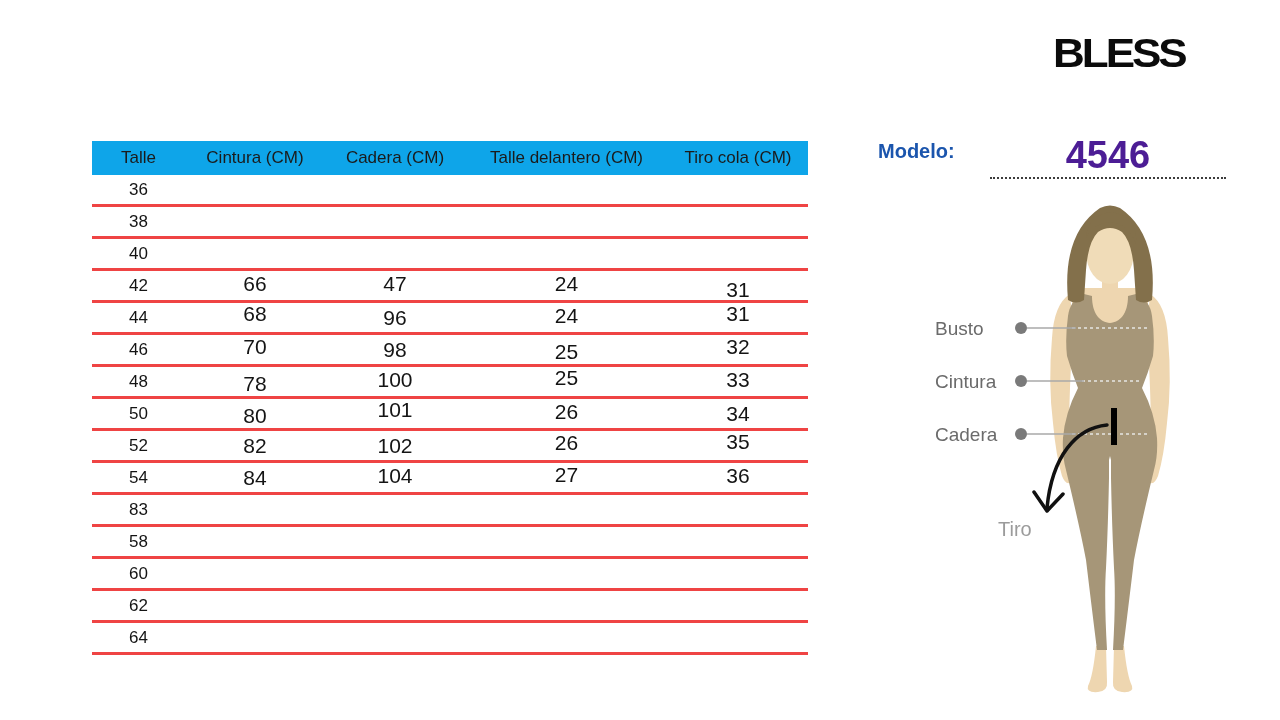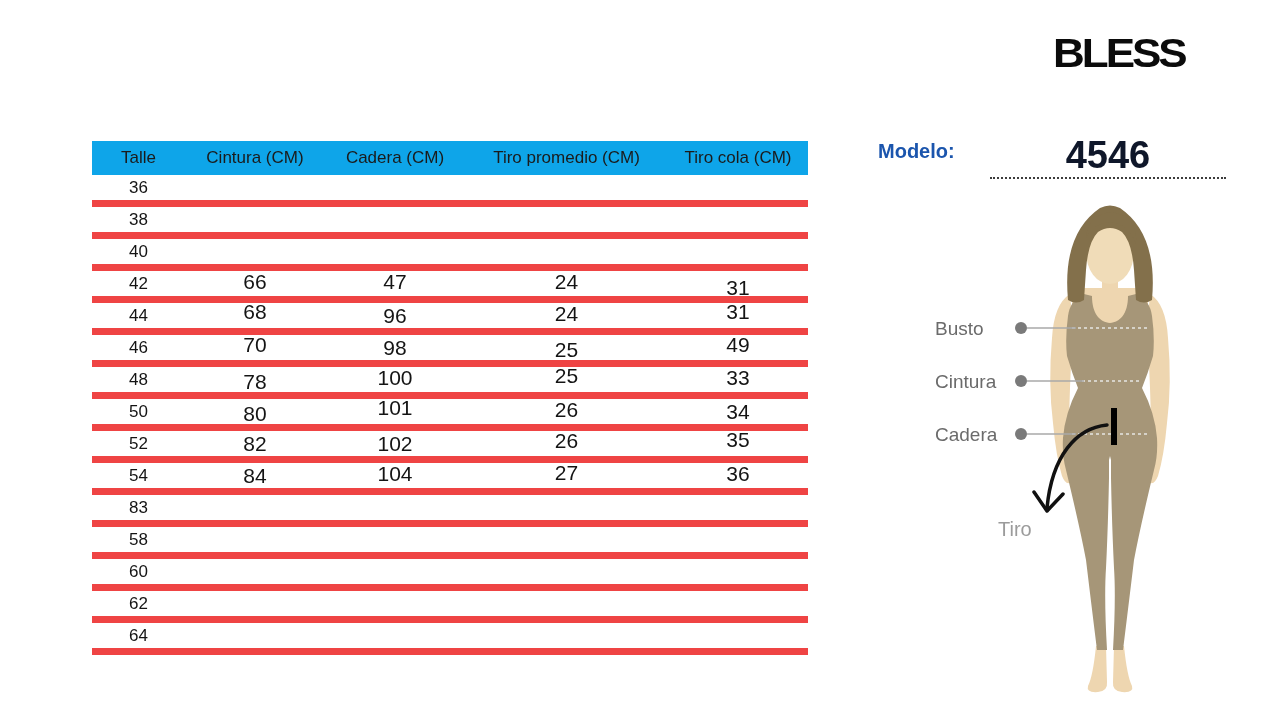--- a/index.html
+++ b/index.html
@@ -3,37 +3,37 @@
 <meta charset="utf-8">
 <style>
   html,body{margin:0;padding:0;background:#ffffff;}
   .page{position:relative;width:1280px;height:720px;background:#ffffff;overflow:hidden;
         font-family:"Liberation Sans", sans-serif;color:#151515;margin-top:8px;}
 
   
   .size-table{position:absolute;left:92px;top:133px;width:716px;}
   .thead{display:flex;height:34px;background:#0ea5e9;align-items:center;}
   .thead .cell{font-size:17px;color:#1b1b1b;}
-  .trow{display:flex;height:32px;align-items:center;border-bottom:7px solid #ef4444;box-sizing:border-box;}
+  .trow{display:flex;height:32px;align-items:center;border-bottom:3px solid #ef4444;box-sizing:border-box;}
   .cell{display:flex;align-items:center;justify-content:center;text-align:center;}
   .c0{width:93px;}  .c1{width:140px;} .c2{width:140px;} .c3{width:203px;} .c4{width:140px;}
   .trow .c0{font-size:17px;color:#141414;}
   .trow .cell:not(.c0){font-size:21px;color:#141414;}
 
   
   .stretch-note{position:absolute;left:229px;top:418px;width:344px;text-align:center;
                 font-size:20px;line-height:32px;font-weight:bold;color:#1257a9;}
 
   
   .brand-logo{position:absolute;left:1053px;top:22px;font-size:44px;font-weight:bold;
               letter-spacing:-3px;color:#0b0b0b;transform:scaleY(0.93);transform-origin:top left;}
   .model-row{position:absolute;left:878px;top:132px;}
   .model-label{font-size:20px;font-weight:bold;color:#1b55ad;}
   .model-number{position:absolute;left:1000px;top:126px;width:216px;text-align:center;
-                font-size:38px;font-weight:bold;color:#0f172a;}
+                font-size:38px;font-weight:bold;color:#4c1d95;}
   .model-underline{position:absolute;left:990px;top:152px;width:236px;height:17px;
                    border-bottom:2px dotted #3c3c3c;}
 
   .figure-wrap{position:absolute;left:900px;top:190px;width:360px;height:520px;}
   svg text{font-family:"Liberation Sans", sans-serif;}
 </style>
 </head>
 <body>
 
 <div class="page">
@@ -44,21 +44,21 @@
     <span class="model-label">Modelo:</span>
   </div>
   <div class="model-number">4546</div>
   <div class="model-underline"></div>
 
   <div class="size-table">
     <div class="thead">
       <div class="cell c0">Talle</div>
       <div class="cell c1">Cintura (CM)</div>
       <div class="cell c2">Cadera (CM)</div>
-      <div class="cell c3">Tiro promedio (CM)</div>
+      <div class="cell c3">Talle delantero (CM)</div>
       <div class="cell c4">Tiro cola (CM)</div>
     </div>
     <div>
         <div class="trow">
           <div class="cell c0">36</div>
           <div class="cell c1"></div>
           <div class="cell c2"></div>
           <div class="cell c3"></div>
           <div class="cell c4"></div>
         </div>
@@ -88,21 +88,21 @@
           <div class="cell c1" style="transform: translateY(-4px);">68</div>
           <div class="cell c2" style="transform: translateY(0px);">96</div>
           <div class="cell c3" style="transform: translateY(-2px);">24</div>
           <div class="cell c4" style="transform: translateY(-4px);">31</div>
         </div>
         <div class="trow">
           <div class="cell c0">46</div>
           <div class="cell c1" style="transform: translateY(-3px);">70</div>
           <div class="cell c2" style="transform: translateY(0px);">98</div>
           <div class="cell c3" style="transform: translateY(2px);">25</div>
-          <div class="cell c4" style="transform: translateY(-3px);">49</div>
+          <div class="cell c4" style="transform: translateY(-3px);">32</div>
         </div>
         <div class="trow">
           <div class="cell c0">48</div>
           <div class="cell c1" style="transform: translateY(2px);">78</div>
           <div class="cell c2" style="transform: translateY(-2px);">100</div>
           <div class="cell c3" style="transform: translateY(-4px);">25</div>
           <div class="cell c4" style="transform: translateY(-2px);">33</div>
         </div>
         <div class="trow">
           <div class="cell c0">50</div>

